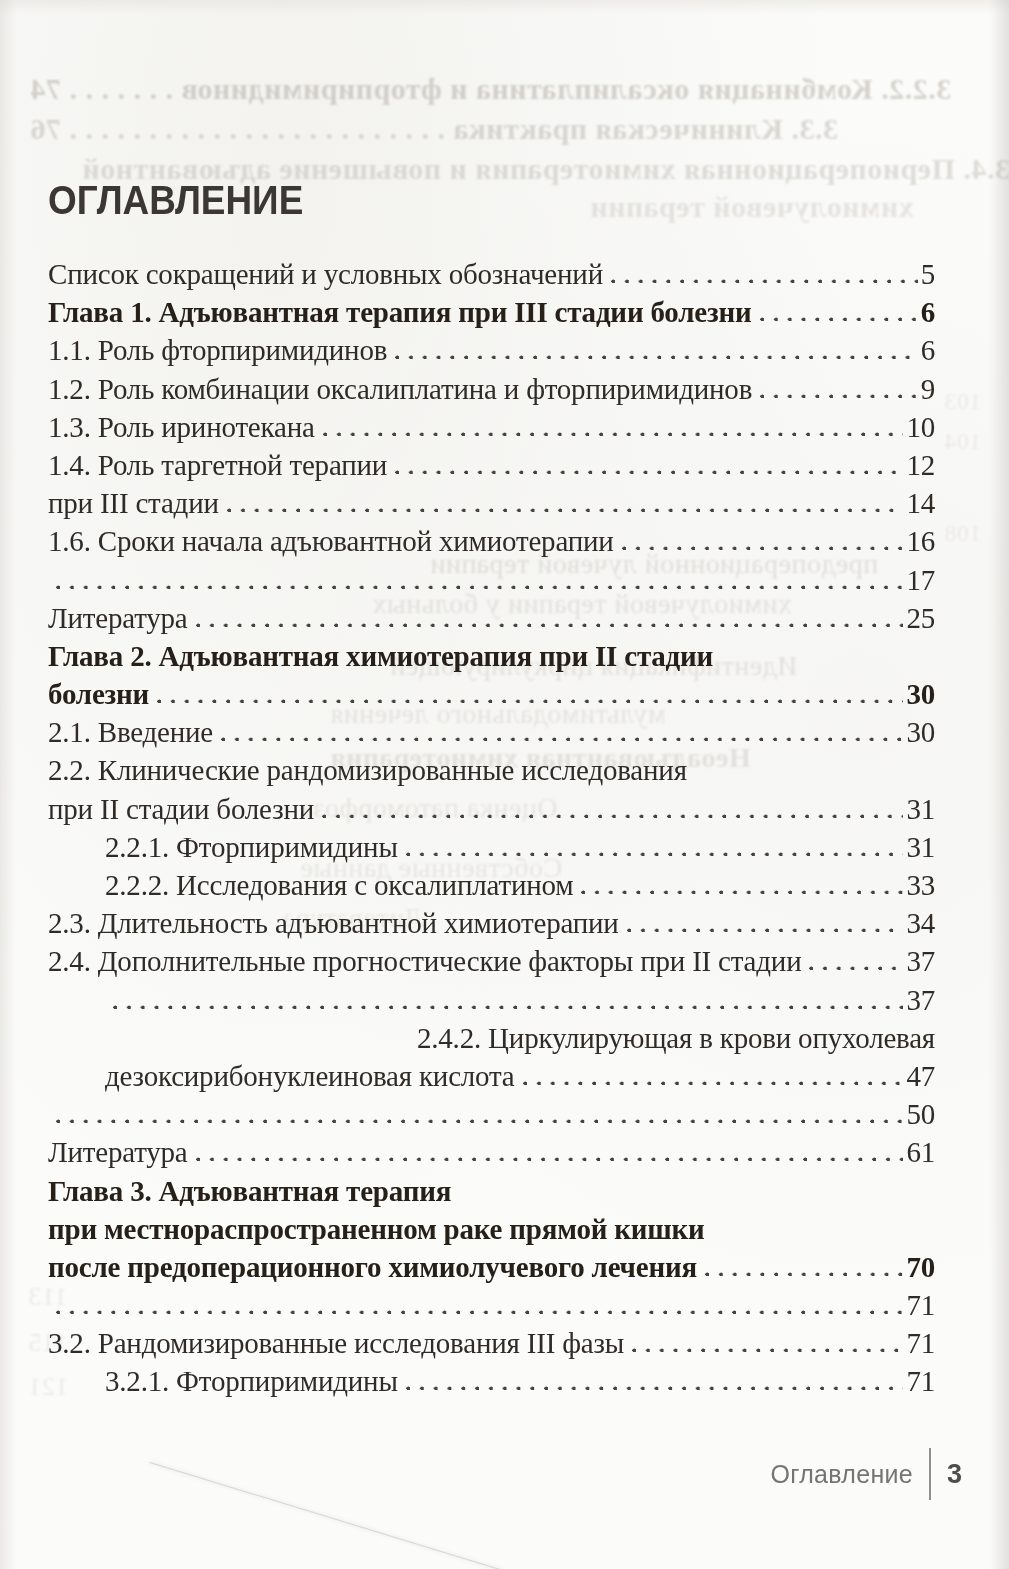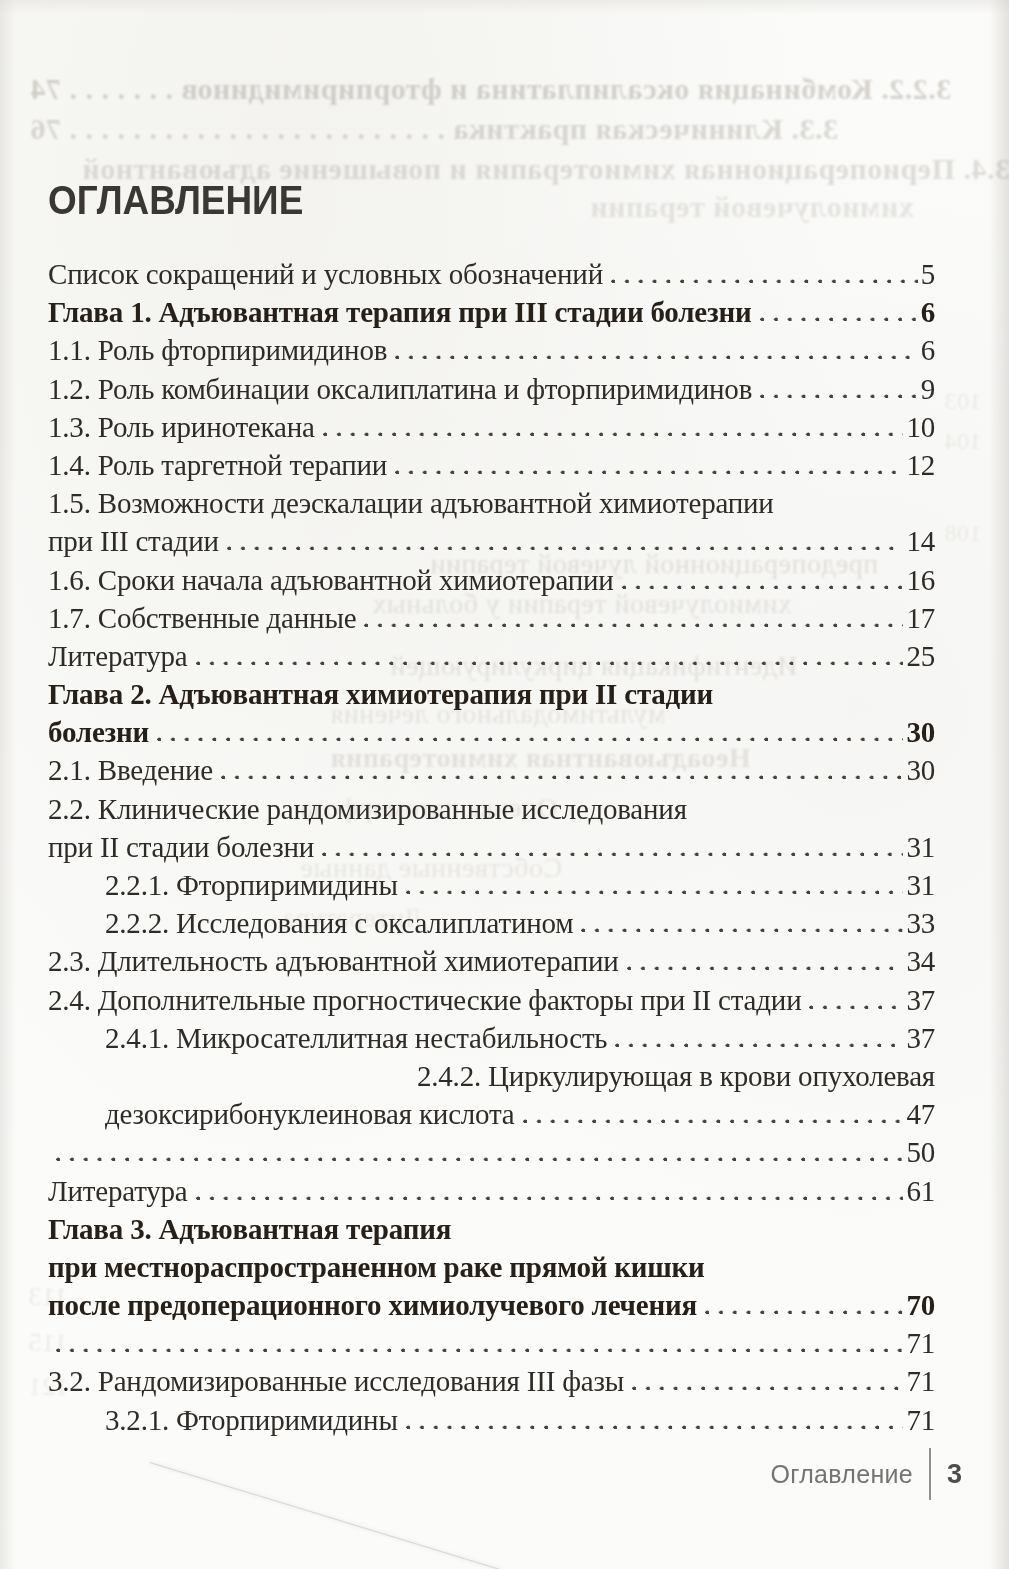--- a/index.html
+++ b/index.html
@@ -119,34 +119,30 @@
           <span class="t">1.3. Роль иринотекана</span>
           <span class="dots"></span>
           <span class="pg">10</span>
         </div>
         <div class="toc-line">
           <span class="t">1.4. Роль таргетной терапии</span>
           <span class="dots"></span>
           <span class="pg">12</span>
         </div>
         <div class="toc-line">
-          <span class="t">1.5. Возможности деэскалации адъювантной химиотерапии</span>
-        </div>
-        <div class="toc-line">
           <span class="t">при III стадии</span>
           <span class="dots"></span>
           <span class="pg">14</span>
         </div>
         <div class="toc-line">
           <span class="t">1.6. Сроки начала адъювантной химиотерапии</span>
           <span class="dots"></span>
           <span class="pg">16</span>
         </div>
         <div class="toc-line">
-          <span class="t">1.7. Собственные данные</span>
           <span class="dots"></span>
           <span class="pg">17</span>
         </div>
         <div class="toc-line">
           <span class="t">Литература</span>
           <span class="dots"></span>
           <span class="pg">25</span>
         </div>
         <div class="toc-line bold">
           <span class="t">Глава 2. Адъювантная химиотерапия при II стадии</span>
@@ -183,21 +179,20 @@
           <span class="t">2.3. Длительность адъювантной химиотерапии</span>
           <span class="dots"></span>
           <span class="pg">34</span>
         </div>
         <div class="toc-line">
           <span class="t">2.4. Дополнительные прогностические факторы при II стадии</span>
           <span class="dots"></span>
           <span class="pg">37</span>
         </div>
         <div class="toc-line ind">
-          <span class="t">2.4.1. Микросателлитная нестабильность</span>
           <span class="dots"></span>
           <span class="pg">37</span>
         </div>
         <div class="toc-line ind">
           <span class="t">2.4.2. Циркулирующая в крови опухолевая</span>
         </div>
         <div class="toc-line ind">
           <span class="t">дезоксирибонуклеиновая кислота</span>
           <span class="dots"></span>
           <span class="pg">47</span>

